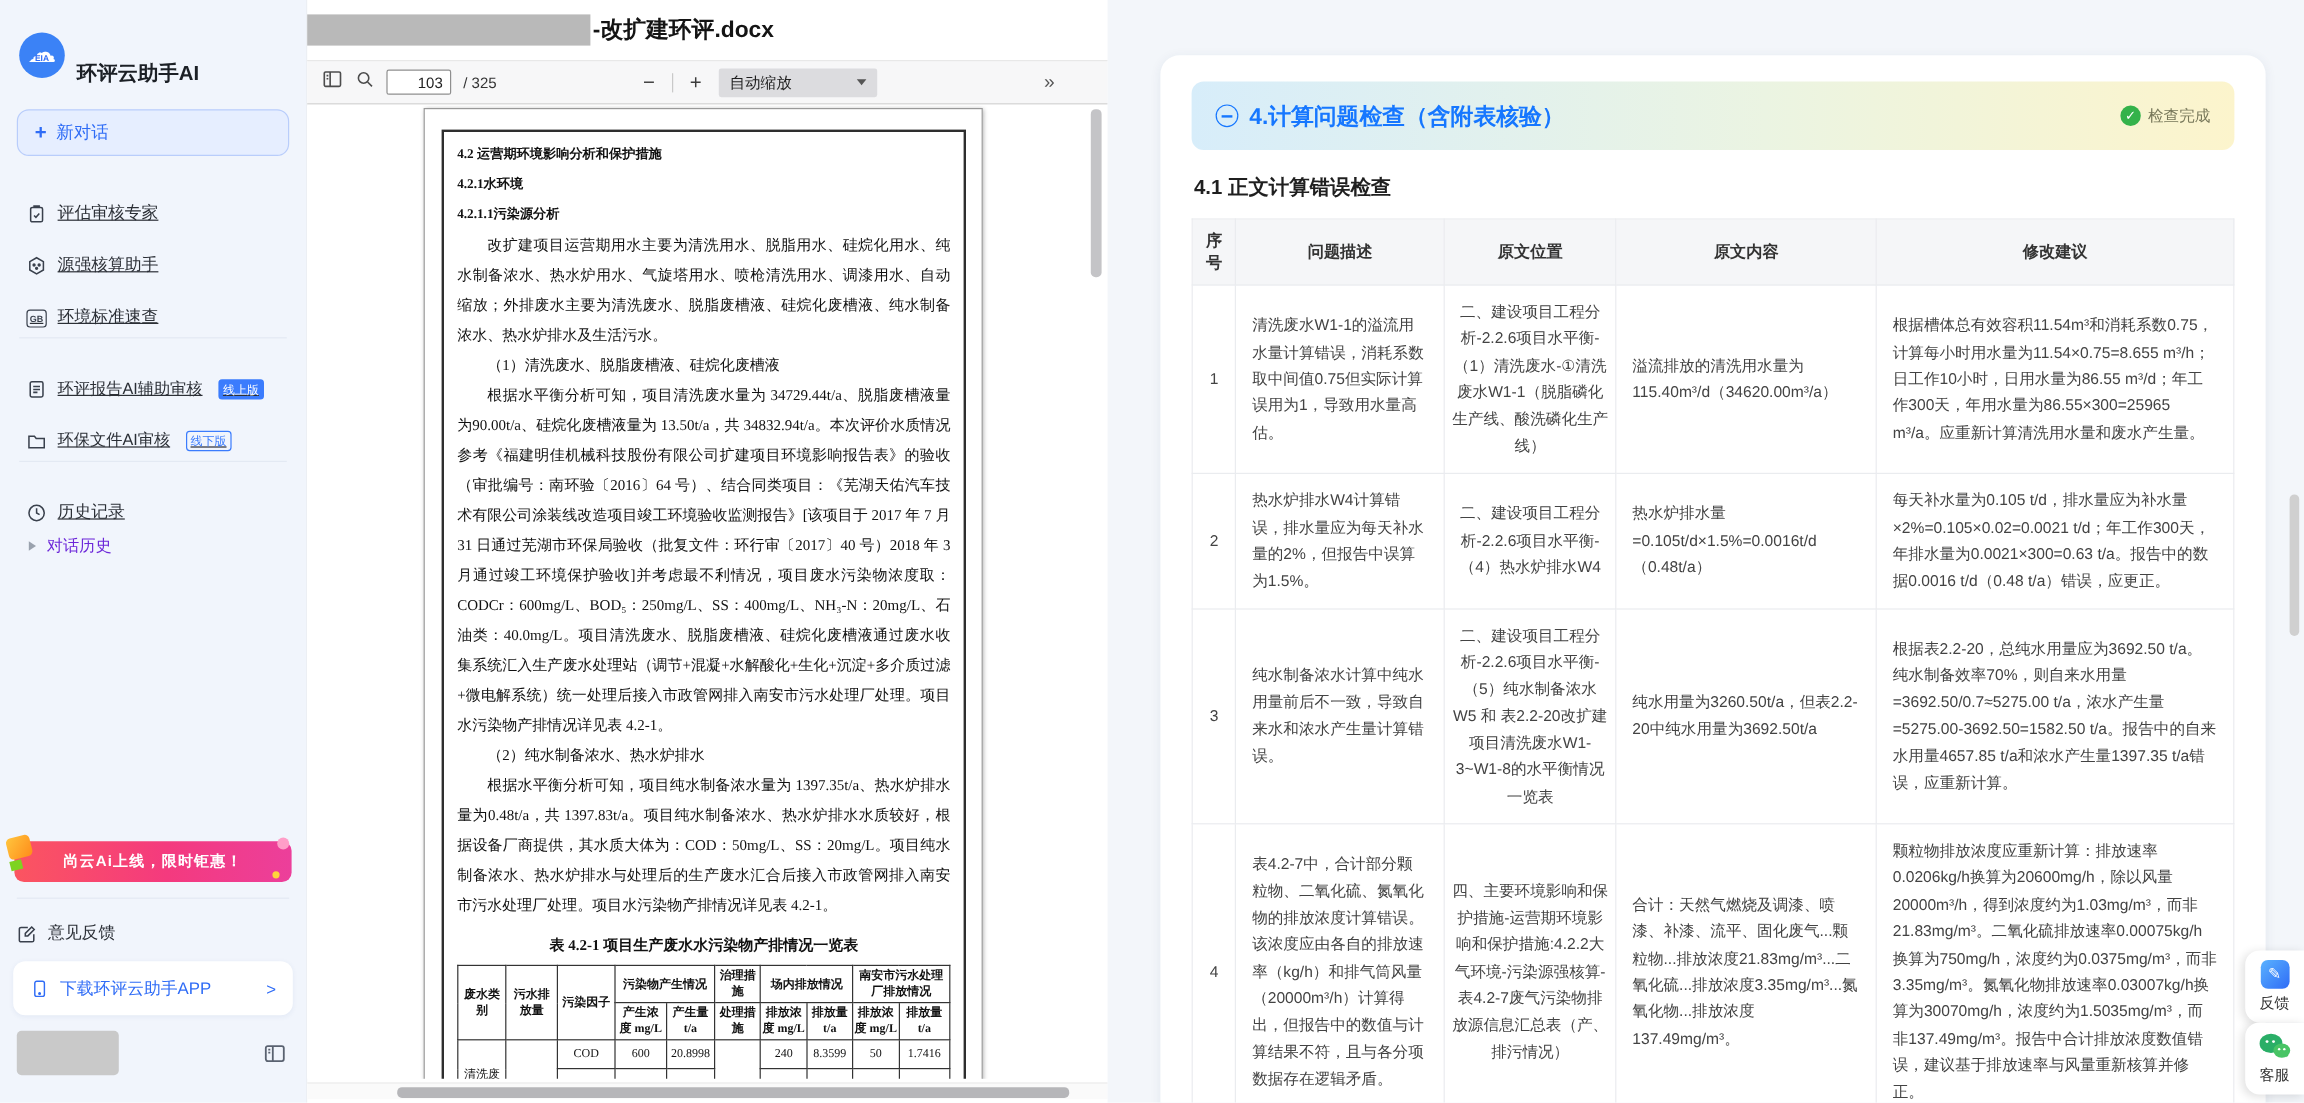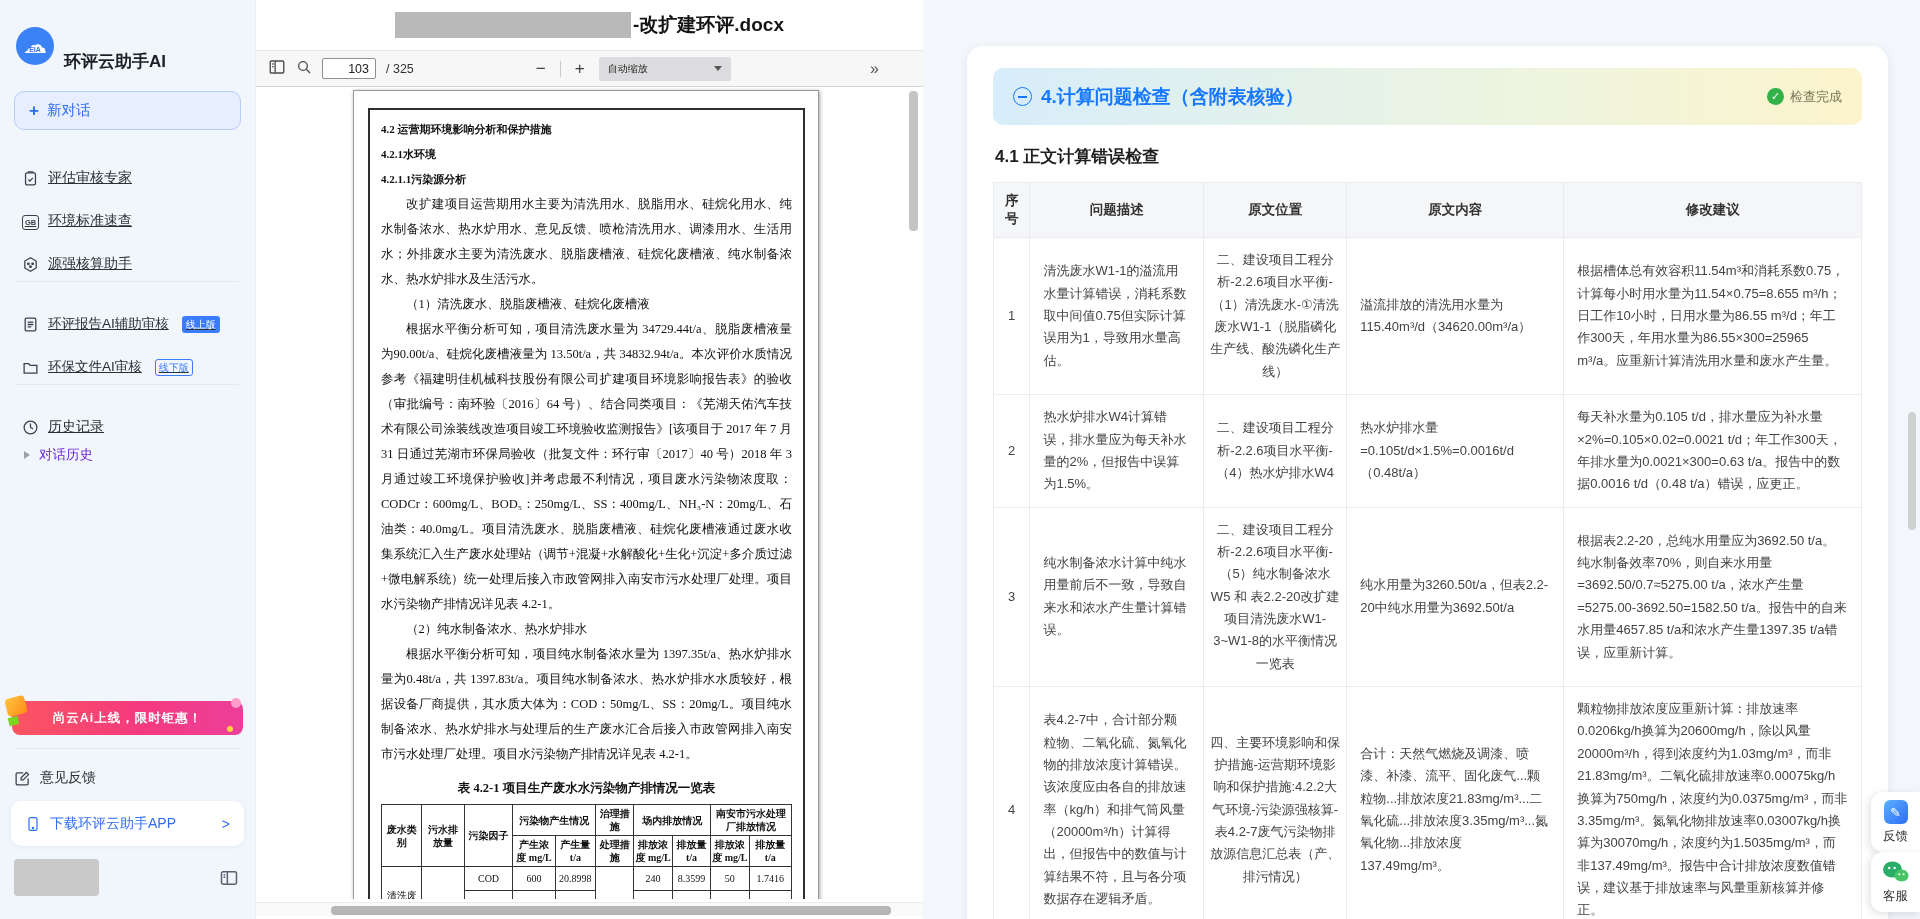--- a/index.html
+++ b/index.html
@@ -28,30 +28,30 @@
   .promo .dec-dot { position:absolute; right:2px; top:-3px; width:10px; height:10px; border-radius:50%; background:#ff9ec8; box-shadow:-6px 26px 0 -2px #ffd43b; }
   .divider-foot { position:absolute; left:14px; right:14px; top:748px; height:1px; background:#e3e9f3; }
   .feedback-row { position:absolute; left:14px; top:760px; display:flex; align-items:center; gap:9px; height:36px; font-size:14px; cursor:pointer; }
   .download-card { position:absolute; left:11px; right:11px; top:801px; height:45px; background:#fff; border-radius:10px; display:flex; align-items:center; gap:9px; padding:0 14px; color:#2f6cf6; font-size:14px; box-shadow:0 1px 4px rgba(50,80,150,.07); cursor:pointer; }
   .download-card .chev { margin-left:auto; font-size:14px; }
   .redact-user { position:absolute; left:14px; top:859px; width:85px; height:37px; background:#c9c9c9; border-radius:4px; }
   .collapse-btn { position:absolute; right:16px; top:868px; cursor:pointer; }
 
   
   .viewer { position:absolute; left:255px; top:0; width:668px; height:919px; background:#fff; border-left:1px solid #eceff4; }
-  .titlebar { height:50px; display:flex; align-items:center; justify-content:center; gap:2px; }
+  .titlebar { height:50px; display:flex; align-items:center; justify-content:flex-start; gap:2px; }
   .redact-title { width:236px; height:26px; background:#b9b9b9; }
   .doc-title { font-size:19px; font-weight:bold; color:#141414; }
   .toolbar { height:37px; background:#f7f7f8; border-top:1px solid #e8e8e8; border-bottom:1px solid #d4d4d4; display:flex; align-items:center; padding:0 12px; gap:10px; color:#4d4d4d; }
   .page-input { width:54px; height:21px; border:1px solid #8f8f8f; border-radius:2px; font-size:12.5px; text-align:right; padding-right:6px; background:#fff; color:#222; }
   .page-total { font-size:12.5px; color:#333; }
   .zbtn { font-size:17px; color:#3c3c3c; width:18px; text-align:center; cursor:pointer; user-select:none; }
   .zoom-minus { margin-left:108px; }
   .tb-sep { width:1px; height:16px; background:#c9c9c9; }
-  .zoom-select { width:132px; height:24px; background:#dcdcdf; border-radius:2px; display:flex; align-items:center; justify-content:space-between; padding:0 9px; font-size:10px; color:#1f1f1f; cursor:pointer; }
+  .zoom-select { width:132px; height:24px; background:#dcdcdf; border-radius:2px; display:flex; align-items:center; justify-content:space-between; padding:0 9px; font-size:13px; color:#1f1f1f; cursor:pointer; }
   .caret-d { width:0; height:0; border-top:5px solid #555; border-left:4.5px solid transparent; border-right:4.5px solid transparent; }
   .expand-btn { margin-left:auto; margin-right:32px; font-size:16px; color:#555; cursor:pointer; }
   .docscroll { position:absolute; left:0; right:0; top:88px; bottom:20px; overflow:hidden; background:#fff; }
   .page { position:absolute; left:97px; top:2px; width:466px; height:860px; background:#fff; border:1px solid #999; box-shadow:1px 1px 4px rgba(0,0,0,.35); }
   .frame { position:absolute; left:14px; right:13px; top:17px; bottom:-12px; border:2px solid #2e2e2e; padding:7px 11px 0; font-family:"Liberation Serif","DejaVu Serif",serif; color:#111; }
   .doc-h { font-size:11px; font-weight:bold; line-height:25px; }
   .doc-p { font-size:12.5px; line-height:25px; text-align:justify; text-indent:2em; }
   .doc-sub { font-size:12.5px; line-height:25px; text-indent:2em; }
   .doc-table-title { margin-top:10px; text-align:center; font-size:12.5px; font-weight:bold; line-height:22px; }
   .doc-table { width:100%; border-collapse:collapse; table-layout:fixed; margin-top:5px; }
@@ -103,31 +103,31 @@
 
   <div class="side-item">
     <svg width="17" height="17" viewBox="0 0 24 24" fill="none" stroke="#3a414d" stroke-width="1.8">
         <rect x="5" y="4" width="14" height="17" rx="2"></rect>
         <path d="M9 4v-1.5h6V4"></path>
         <path d="M9 13.5l2.2 2.2 4-4.5"></path>
       </svg>
     <span>评估审核专家</span>
   </div>
   <div class="side-item">
-    <span class="gb-box">GB</span>
-    <span>环境标准速查</span>
-  </div>
-  <div class="side-item">
     <svg width="17" height="17" viewBox="0 0 24 24" fill="none" stroke="#3a414d" stroke-width="1.8">
         <path d="M12 2.5l8 4.6v9.8l-8 4.6-8-4.6V7.1z"></path>
         <circle cx="9" cy="11" r="1.1" fill="#3a414d"></circle>
         <circle cx="15" cy="11" r="1.1" fill="#3a414d"></circle>
         <circle cx="12" cy="15" r="1.1" fill="#3a414d"></circle>
       </svg>
     <span>源强核算助手</span>
+  </div>
+  <div class="side-item">
+    <span class="gb-box">GB</span>
+    <span>环境标准速查</span>
   </div>
 
   <div class="side-divider"></div>
 
   <div class="side-item">
     <svg width="17" height="17" viewBox="0 0 24 24" fill="none" stroke="#3a414d" stroke-width="1.8">
         <rect x="4.5" y="3" width="15" height="18" rx="2"></rect>
         <path d="M8 8.5h8M8 12h8M8 15.5h5"></path>
       </svg>
     <span style="font-size:13.5px;">环评报告AI辅助审核</span>
@@ -221,21 +221,21 @@
     </div>
     <span class="expand-btn">»</span>
   </div>
 
   <div class="docscroll">
     <div class="page">
       <div class="frame">
         <div class="doc-h">4.2 运营期环境影响分析和保护措施</div>
         <div class="doc-h">4.2.1水环境</div>
         <div class="doc-h">4.2.1.1污染源分析</div>
-        <p class="doc-p">改扩建项目运营期用水主要为清洗用水、脱脂用水、硅烷化用水、纯水制备浓水、热水炉用水、意见反馈、喷枪清洗用水、调漆用水、生活用水；外排废水主要为清洗废水、脱脂废槽液、硅烷化废槽液、纯水制备浓水、热水炉排水及生活污水。</p>
+        <p class="doc-p">改扩建项目运营期用水主要为清洗用水、脱脂用水、硅烷化用水、纯水制备浓水、热水炉用水、气旋塔用水、喷枪清洗用水、调漆用水、自动缩放；外排废水主要为清洗废水、脱脂废槽液、硅烷化废槽液、纯水制备浓水、热水炉排水及生活污水。</p>
         <div class="doc-sub">（1）清洗废水、脱脂废槽液、硅烷化废槽液</div>
         <p class="doc-p">根据水平衡分析可知，项目清洗废水量为 34729.44t/a、脱脂废槽液量为90.00t/a、硅烷化废槽液量为 13.50t/a，共 34832.94t/a。本次评价水质情况参考《福建明佳机械科技股份有限公司扩建项目环境影响报告表》的验收（审批编号：南环验〔2016〕64 号）、结合同类项目：《芜湖天佑汽车技术有限公司涂装线改造项目竣工环境验收监测报告》[该项目于 2017 年 7 月 31 日通过芜湖市环保局验收（批复文件：环行审〔2017〕40 号）2018 年 3 月通过竣工环境保护验收]并考虑最不利情况，项目废水污染物浓度取：CODCr：600mg/L、BOD₅：250mg/L、SS：400mg/L、NH₃-N：20mg/L、石油类：40.0mg/L。项目清洗废水、脱脂废槽液、硅烷化废槽液通过废水收集系统汇入生产废水处理站（调节+混凝+水解酸化+生化+沉淀+多介质过滤+微电解系统）统一处理后接入市政管网排入南安市污水处理厂处理。项目水污染物产排情况详见表 4.2-1。</p>
         <div class="doc-sub">（2）纯水制备浓水、热水炉排水</div>
         <p class="doc-p">根据水平衡分析可知，项目纯水制备浓水量为 1397.35t/a、热水炉排水量为0.48t/a，共 1397.83t/a。项目纯水制备浓水、热水炉排水水质较好，根据设备厂商提供，其水质大体为：COD：50mg/L、SS：20mg/L。项目纯水制备浓水、热水炉排水与处理后的生产废水汇合后接入市政管网排入南安市污水处理厂处理。项目水污染物产排情况详见表 4.2-1。</p>
         <div class="doc-table-title">表 4.2-1  项目生产废水水污染物产排情况一览表</div>
         <table class="doc-table">
           <colgroup>
               <col style="width:10%">
               <col style="width:10.5%">
               <col style="width:12%">

